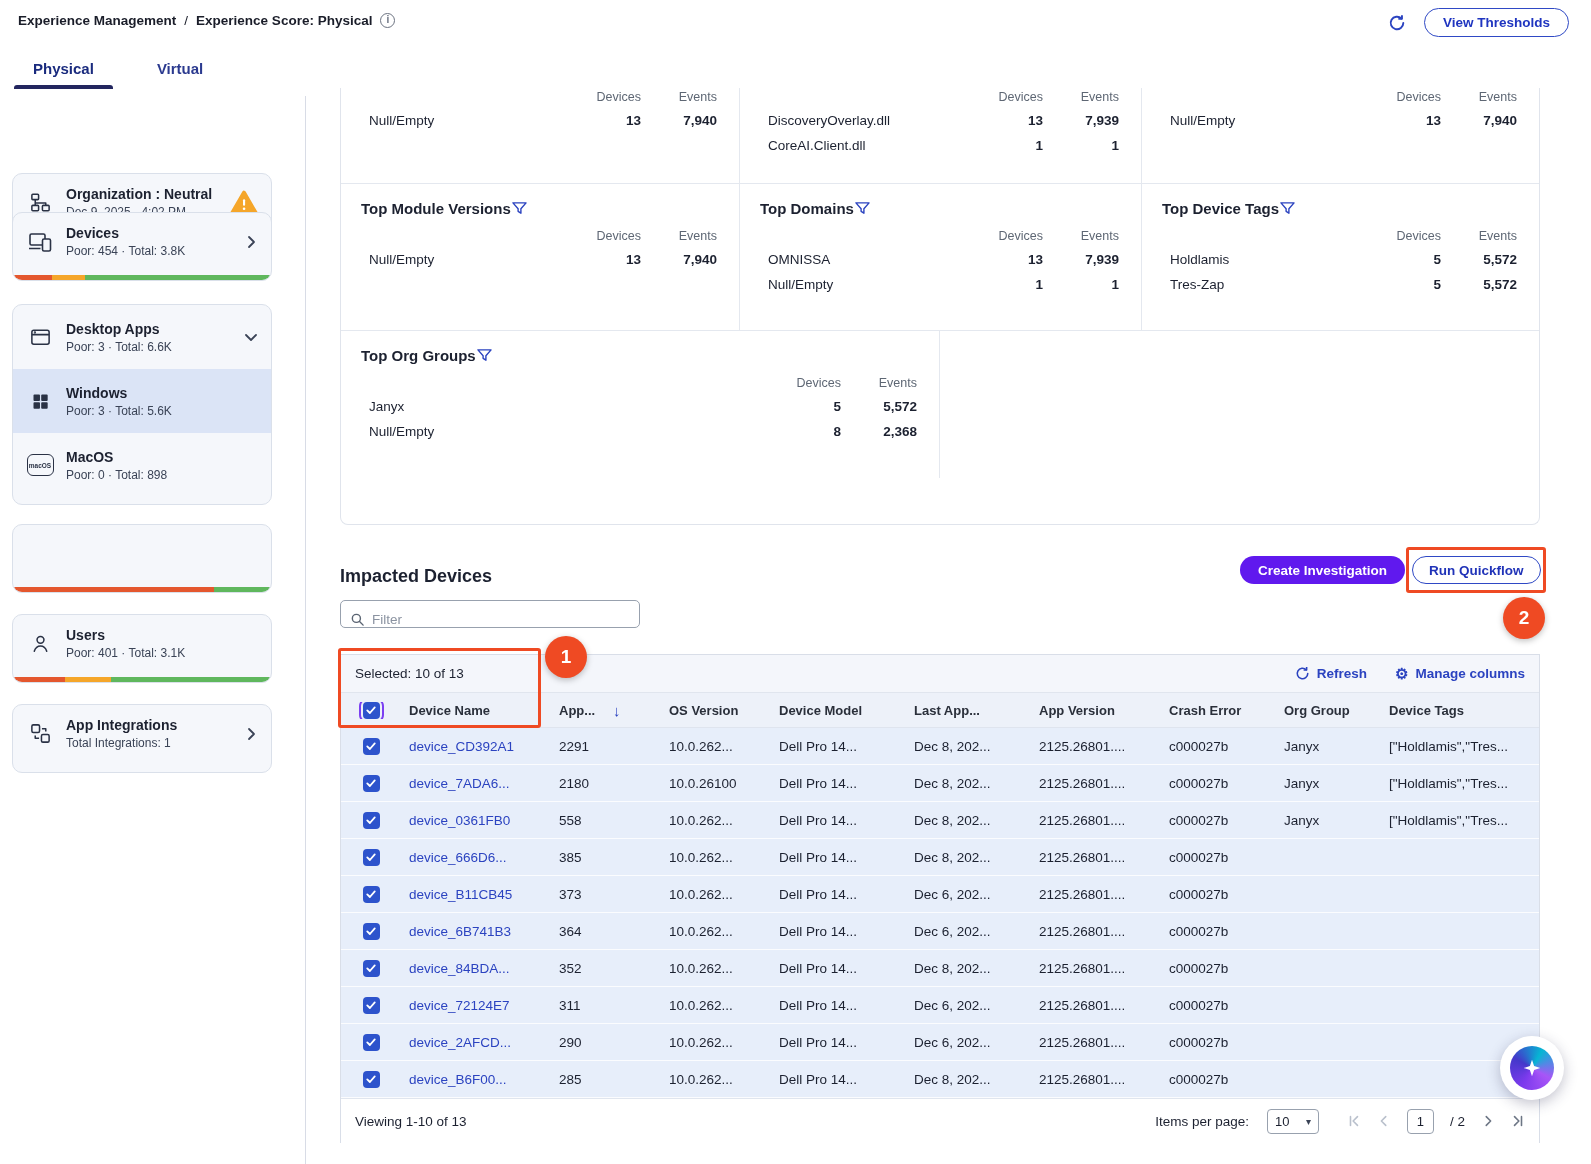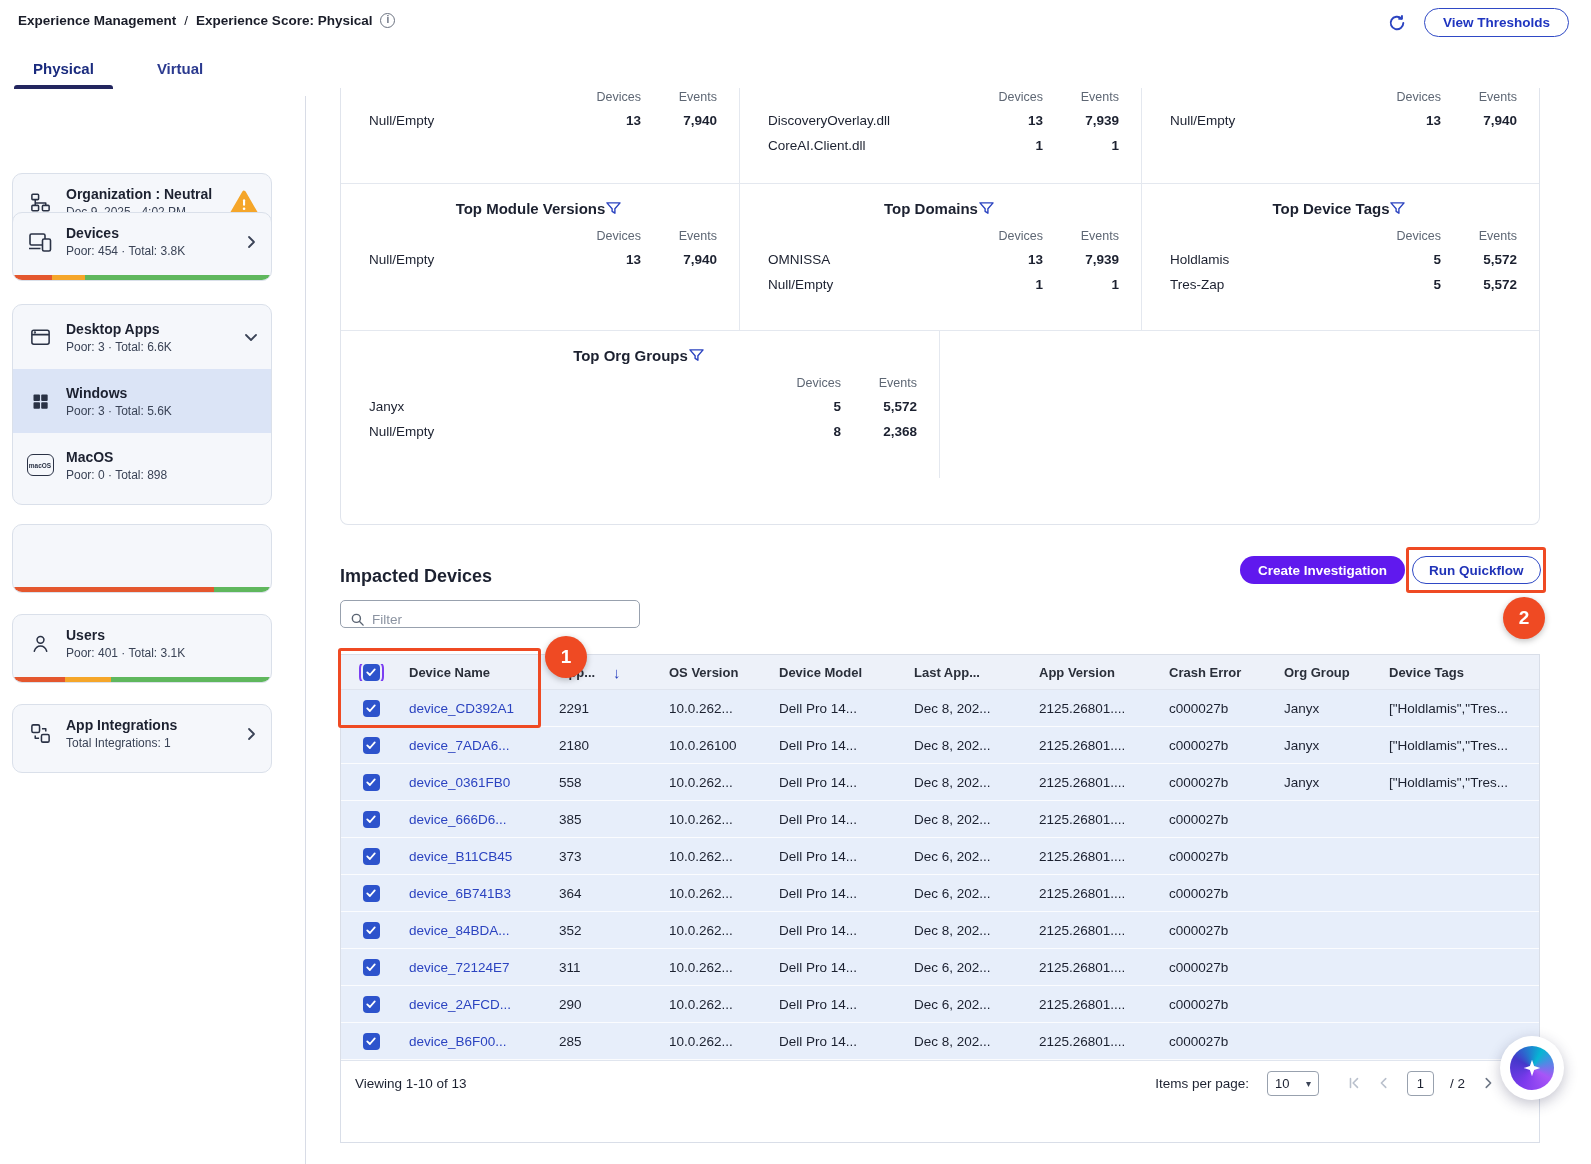--- a/index.html
+++ b/index.html
@@ -59,21 +59,21 @@
   .srow1 { display:flex; height:95px; }
   .srow2 { display:flex; height:147px; border-top:1px solid #e4e8ef; }
   .srow3 { display:flex; height:148px; border-top:1px solid #e4e8ef; }
   .sstrip { height:45px; border-top:1px solid #e4e8ef; display:flex; align-items:center; justify-content:flex-end; gap:18px; padding-right:26px; }
   .sp { padding:16px 22px 0 20px; }
   .srow1 .sp { padding-top:2px; }
   .w1 { width:398px; } .w2 { width:402px; } .w3 { flex:1; }
   .w-org { width:598px; }
   .sp-empty { flex:1; }
   .bl { border-left:1px solid #e4e8ef; }
-  .panel-title-row { display:flex; align-items:flex-start; justify-content:center; margin-bottom:12px; }
+  .panel-title-row { display:flex; align-items:flex-start; justify-content:flex-start; margin-bottom:12px; }
   .panel-title { font-size:15px; font-weight:700; color:#1c2130; }
   .stat-head { display:flex; font-size:12.5px; color:#5e6774; margin-bottom:9px; }
   .stat-row { display:flex; font-size:13.5px; color:#1c2130; margin-bottom:10px; align-items:center;margin-left:8px; }
   .sname { flex:1; min-width:0; white-space:nowrap; overflow:hidden; }
   .sdev { width:56px; text-align:right; font-weight:700; flex:none; }
   .sev  { width:76px; text-align:right; font-weight:700; flex:none; }
   .stat-head .sdev, .stat-head .sev { font-weight:400; }
   .funnel-btn { cursor:pointer; margin-top:1px; }
   .tags-chip { border:1.5px solid #2b43c0; color:#2b43c0; font-size:12px; font-weight:700; border-radius:13px; padding:4px 11px; cursor:pointer; background:#fff; }
   .more-dots { font-size:20px; color:#3a4356; font-weight:700; cursor:pointer; line-height:1; }
@@ -478,20 +478,36 @@
     <svg viewBox="0 0 16 16" width="15" height="15">
         <circle cx="6.8" cy="6.8" r="4.3" fill="none" stroke="#5a6472" stroke-width="1.5"></circle>
         <line x1="10.2" y1="10.2" x2="14" y2="14" stroke="#5a6472" stroke-width="1.5" stroke-linecap="round"></line>
       </svg>
   </span>
   <input type="text" placeholder="Filter" style="">
 </div>
 
 <div class="dtable">
 
+  <div class="ttoolbar">
+    <span class="sel-summary">Selected: 10 of 13</span>
+    <div class="toolbar-right">
+      <span class="tb-link">
+        <svg viewBox="0 0 16 16" width="15" height="15">
+            <path d="M13.6 8a5.6 5.6 0 1 1-1.64-3.96" fill="none" stroke="#2b43c0" stroke-width="1.7" stroke-linecap="round"></path>
+            <polyline points="12.4,1 12.4,4.2 9.2,4.2" fill="none" stroke="#2b43c0" stroke-width="1.7" stroke-linejoin="round"></polyline>
+          </svg>
+        <span>Refresh</span>
+      </span>
+      <span class="tb-link">
+        <span class="gear-glyph">⚙</span>
+        <span>Manage columns</span>
+      </span>
+    </div>
+  </div>
 
   <div class="thead">
     <div class="cell col-cb">
         <span class="cbx focus-ring">
       <svg viewBox="0 0 16 16" width="12" height="12">
             <polyline points="3,8.5 6.5,12 13,4.5" fill="none" stroke="#fff" stroke-width="2.4" stroke-linecap="round" stroke-linejoin="round"></polyline>
           </svg>
     </span>
       </div>
     <div class="cell col-name">Device Name</div>

